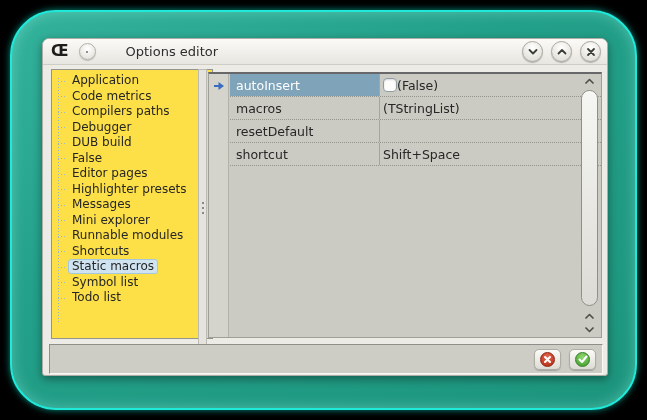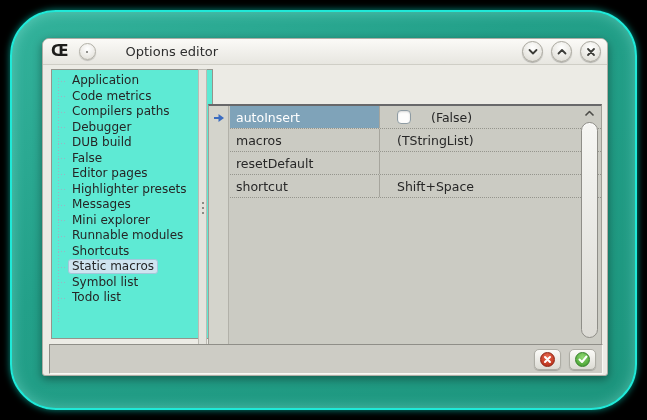--- a/index.html
+++ b/index.html
@@ -44,21 +44,21 @@
   .tb-buttons { position:absolute; right:6px; top:2px; display:flex; gap:8px; }
   .tb-btn {
     width:21px; height:21px; border-radius:50%;
     background:radial-gradient(circle at 50% 30%, #fffffe, #dad8d0);
     border:1px solid #a9a79e; box-shadow:0 1px 1px rgba(0,0,0,.25);
     display:flex; align-items:center; justify-content:center; cursor:default;
   }
   
   .tree-panel {
     position:absolute; left:8px; top:30px; width:162px; height:270px;
-    background:#5eead4; border:1px solid #95948c; padding-top:3px; overflow:hidden;
+    background:#fde047; border:1px solid #95948c; padding-top:3px; overflow:hidden;
   }
   .tree-vline {
     position:absolute; left:6px; top:8px; height:244px; width:1px;
     background-image:repeating-linear-gradient(to bottom,#9cb4c4 0 1px, transparent 1px 3px);
   }
   .tree-item {
     position:relative; height:15.5px; font-size:12px; color:#262626;
     padding-left:16px; display:flex; align-items:center; white-space:nowrap; cursor:default;
   }
   .tree-stub {
@@ -72,38 +72,38 @@
     position:absolute; left:155px; top:30px; width:9px; height:276px;
     background:#e4e3dd; border:1px solid #bcbbb3;
   }
   .splitter-dots {
     position:absolute; left:2.5px; top:132px; width:2px; height:13px;
     background-image:repeating-linear-gradient(to bottom,#8b8b84 0 2px, transparent 2px 5px);
   }
   
   .prop-grid {
     position:absolute; left:165px; top:33px; width:394px; height:266px;
-    background:#cbcbc3; border:1px solid #a09f97; border-top:2px solid #68686a;margin-top:32px;
+    background:#cbcbc3; border:1px solid #a09f97; border-top:2px solid #68686a;
   }
   .grid-gutter {
     position:absolute; left:0; top:0; bottom:0; width:20px;
     background:#d4d4cc; border-right:1px solid #b2b1a9;
   }
   .row-arrow { position:absolute; left:4px; top:7px; }
   .grid-rows { position:absolute; left:21px; top:0; right:0; }
   .grid-row {
     position:relative; height:23px; border-bottom:1px dotted #95958d;
     display:flex; align-items:stretch; font-size:12.5px; color:#272727; cursor:default;
   }
   .cell-name {
     width:150px; padding-left:6px; display:flex; align-items:center;
     border-right:1px solid #a6a59d;
   }
   .grid-row.selected .cell-name { background:#7fa3b9; color:#ffffff; }
-  .cell-value { flex:1; padding-left:17px; display:flex; align-items:center; gap:20px; }
+  .cell-value { flex:1; padding-left:3px; display:flex; align-items:center; gap:0; }
   .checkbox {
     width:14px; height:14px; border-radius:4px; background:#fdfdfc;
     border:1px solid #8f9ca3; box-shadow:inset 0 1px 2px rgba(0,0,0,.15);
   }
   
   .vscroll { position:absolute; top:2px; right:2px; bottom:2px; width:19px; }
   .sb-arrow { position:absolute; left:0; width:19px; height:12px; display:flex; align-items:center; justify-content:center; }
   .sb-thumb {
     position:absolute; left:1px; right:1px; top:14px; height:216px; border-radius:9px;
     background:linear-gradient(#f6f6f3,#dcdbd5); border:1px solid #8f8e88;

